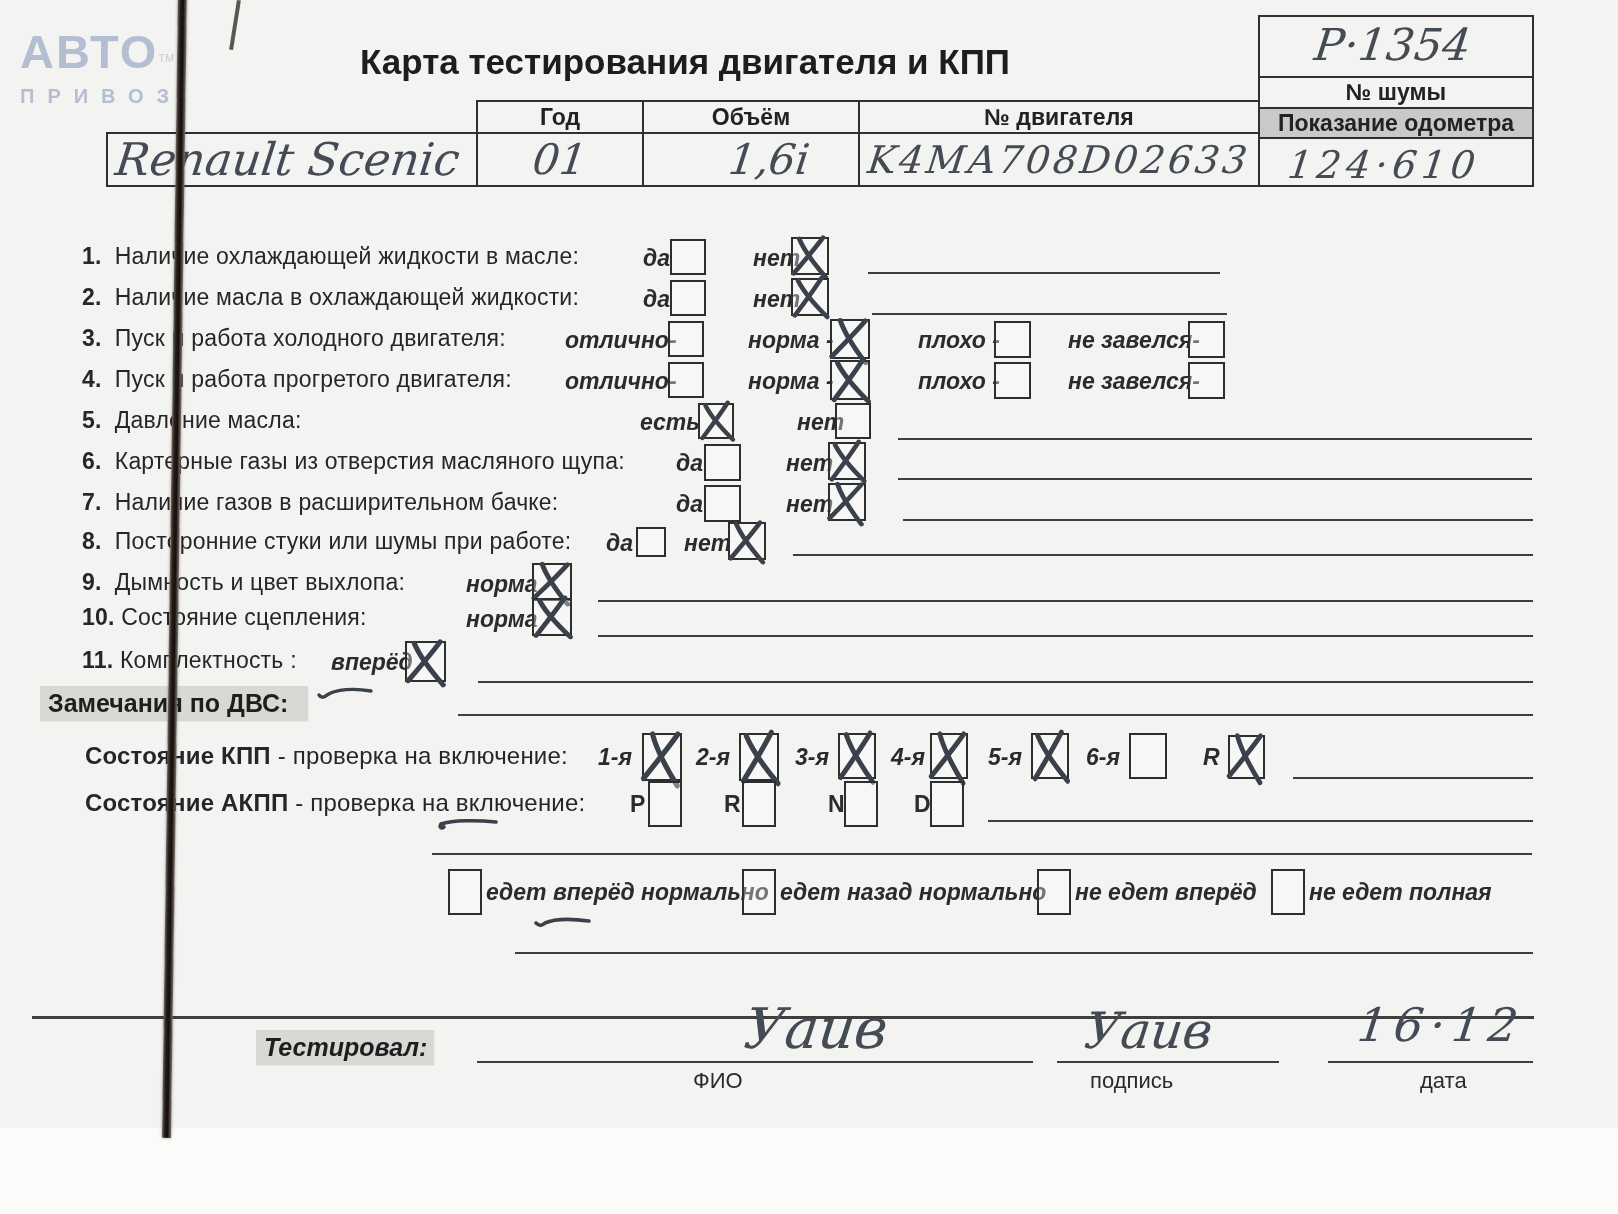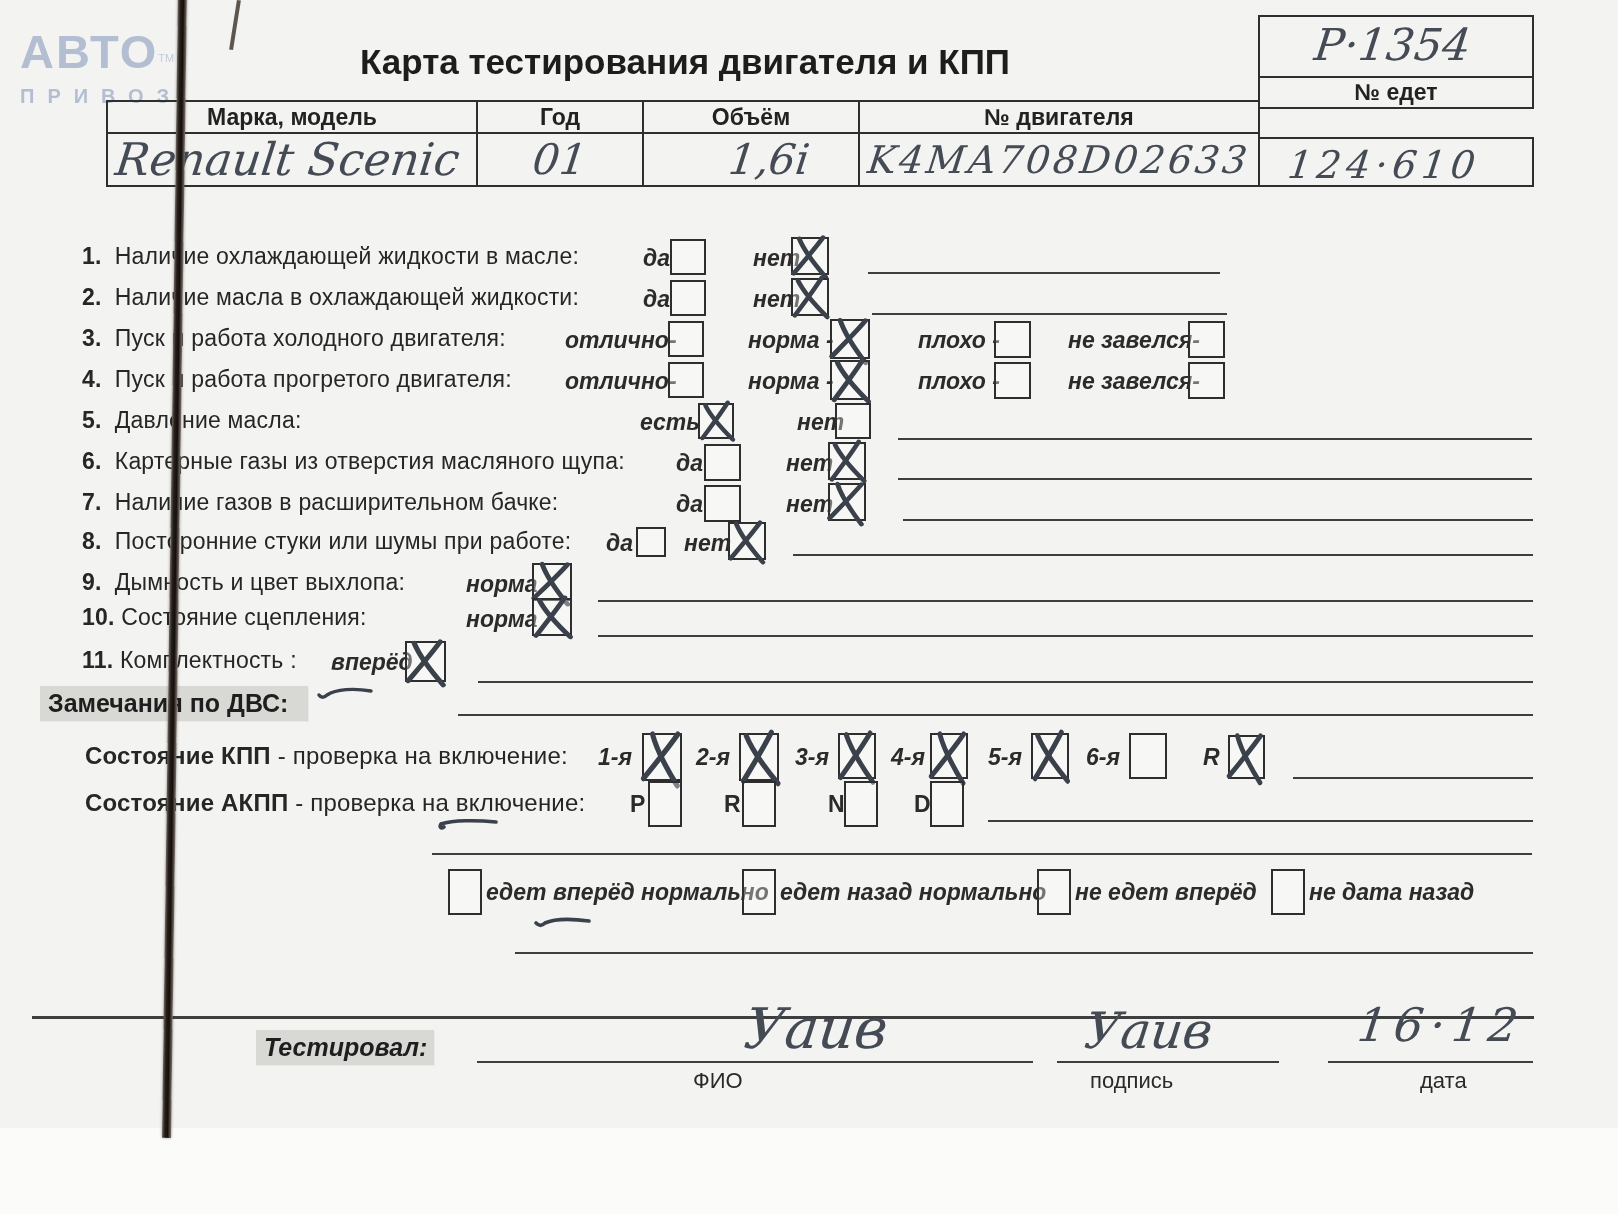--- a/index.html
+++ b/index.html
@@ -52,26 +52,26 @@
   <div class="abs" style="left:20px;top:24px;">
     <span id="logo-brand">АВТО</span><sup id="logo-tm">TM</sup>
     <div id="logo-sub" style="margin-top:6px;">ПРИВОЗ</div>
   </div>
 
   <div class="abs" style="left:350px;top:42px;width:670px;text-align:center;font-size:35px;font-weight:bold;color:#1d1d1d;">Карта тестирования двигателя  и КПП</div>
 
   <div class="tcell" style="left:1258px;top:15px;width:276px;height:63px;">
     <div class="hw" style="font-size:44px;margin:2px 0 0 55px;">P·1354</div>
   </div>
-  <div class="tcell thead" style="left:1258px;top:76px;width:276px;height:33px;">№ едет</div>
+  <div class="tcell thead" style="left:1258px;top:76px;width:276px;height:33px;">№ шумы</div>
+  <div class="tcell thead" style="left:1258px;top:107px;width:276px;height:32px;background:#c9c9c7;">Показание одометра</div>
   <div class="tcell" style="left:1258px;top:137px;width:276px;height:50px;">
     <div class="hw" style="font-size:38px;letter-spacing:5px;margin:4px 0 0 28px;">124·610</div>
   </div>
 
-  <div class="tcell thead" style="left:106px;top:100px;width:372px;height:34px;">Марка, модель</div>
   <div class="tcell thead" style="left:476px;top:100px;width:168px;height:34px;">Год</div>
   <div class="tcell thead" style="left:642px;top:100px;width:218px;height:34px;">Объём</div>
   <div class="tcell thead" style="left:858px;top:100px;width:402px;height:34px;">№ двигателя</div>
 
   <div class="tcell tval" style="left:106px;top:132px;width:372px;height:55px;">
     <span class="hw" style="font-size:45px;margin-left:8px;">Renault Scenic</span>
   </div>
   <div class="tcell tval" style="left:476px;top:132px;width:168px;height:55px;">
     <span class="hw" style="font-size:42px;margin-left:55px;">01</span>
   </div>
@@ -287,21 +287,21 @@
   </div>
   <div class="ul" style="left:432px;top:853px;width:1100px;"></div>
 
   <div class="cb" style="left:448px;top:869px;width:30px;height:42px;"></div>
   <div class="abs opt" style="left:486px;top:879px;">едет вперёд нормально</div>
   <div class="cb" style="left:742px;top:869px;width:30px;height:42px;"></div>
   <div class="abs opt" style="left:780px;top:879px;">едет назад нормально</div>
   <div class="cb" style="left:1037px;top:869px;width:30px;height:42px;"></div>
   <div class="abs opt" style="left:1075px;top:879px;">не едет вперёд</div>
   <div class="cb" style="left:1271px;top:869px;width:30px;height:42px;"></div>
-  <div class="abs opt" style="left:1309px;top:879px;">не дата назад</div>
+  <div class="abs opt" style="left:1309px;top:879px;">не едет полная</div>
 
   <div class="abs squig" style="left:532px;top:912px;">
     <svg width="60" height="20" viewBox="0 0 60 20">
         <path d="M4 11 C7 14 10 14 13 11 C24 6 42 7 57 9" stroke-width="3.6"></path>
       </svg>
   </div>
   <div class="ul" style="left:515px;top:952px;width:1018px;"></div>
 
   <div class="ul" style="left:32px;top:1016px;width:1502px;border-top-width:3px;"></div>
   <div class="band" style="left:256px;top:1030px;width:162px;font-style:italic;">Тестировал:</div>

